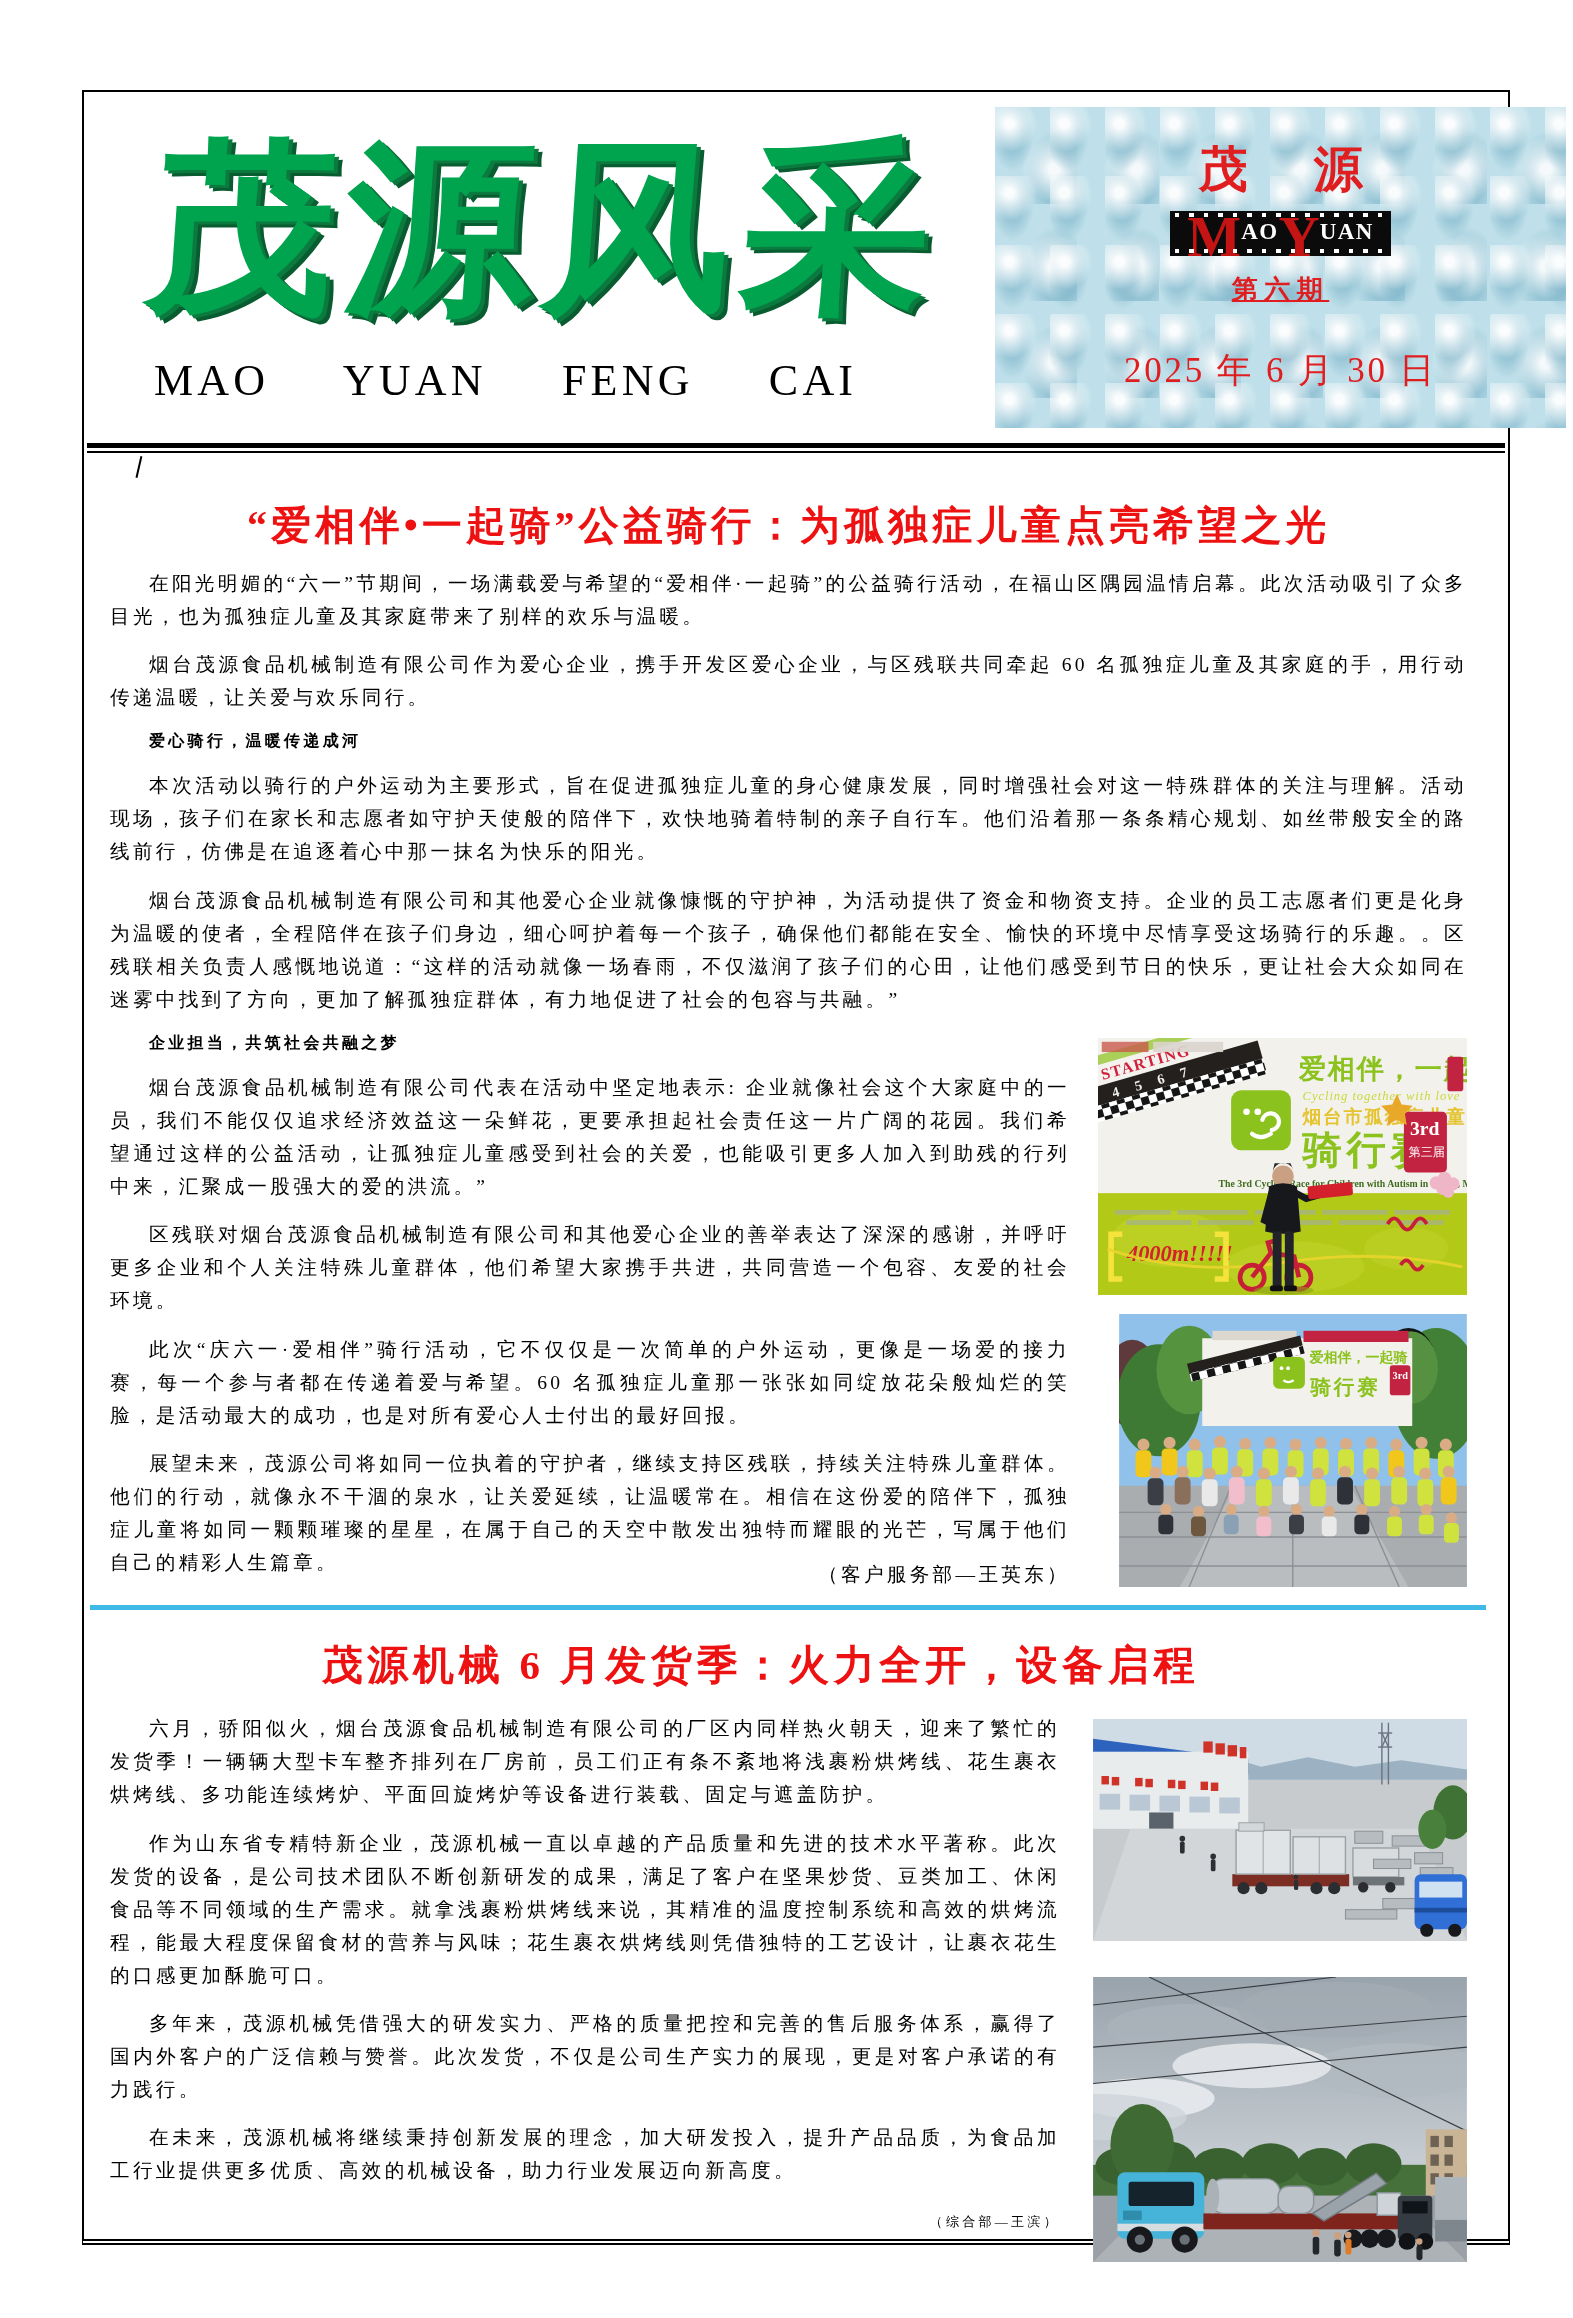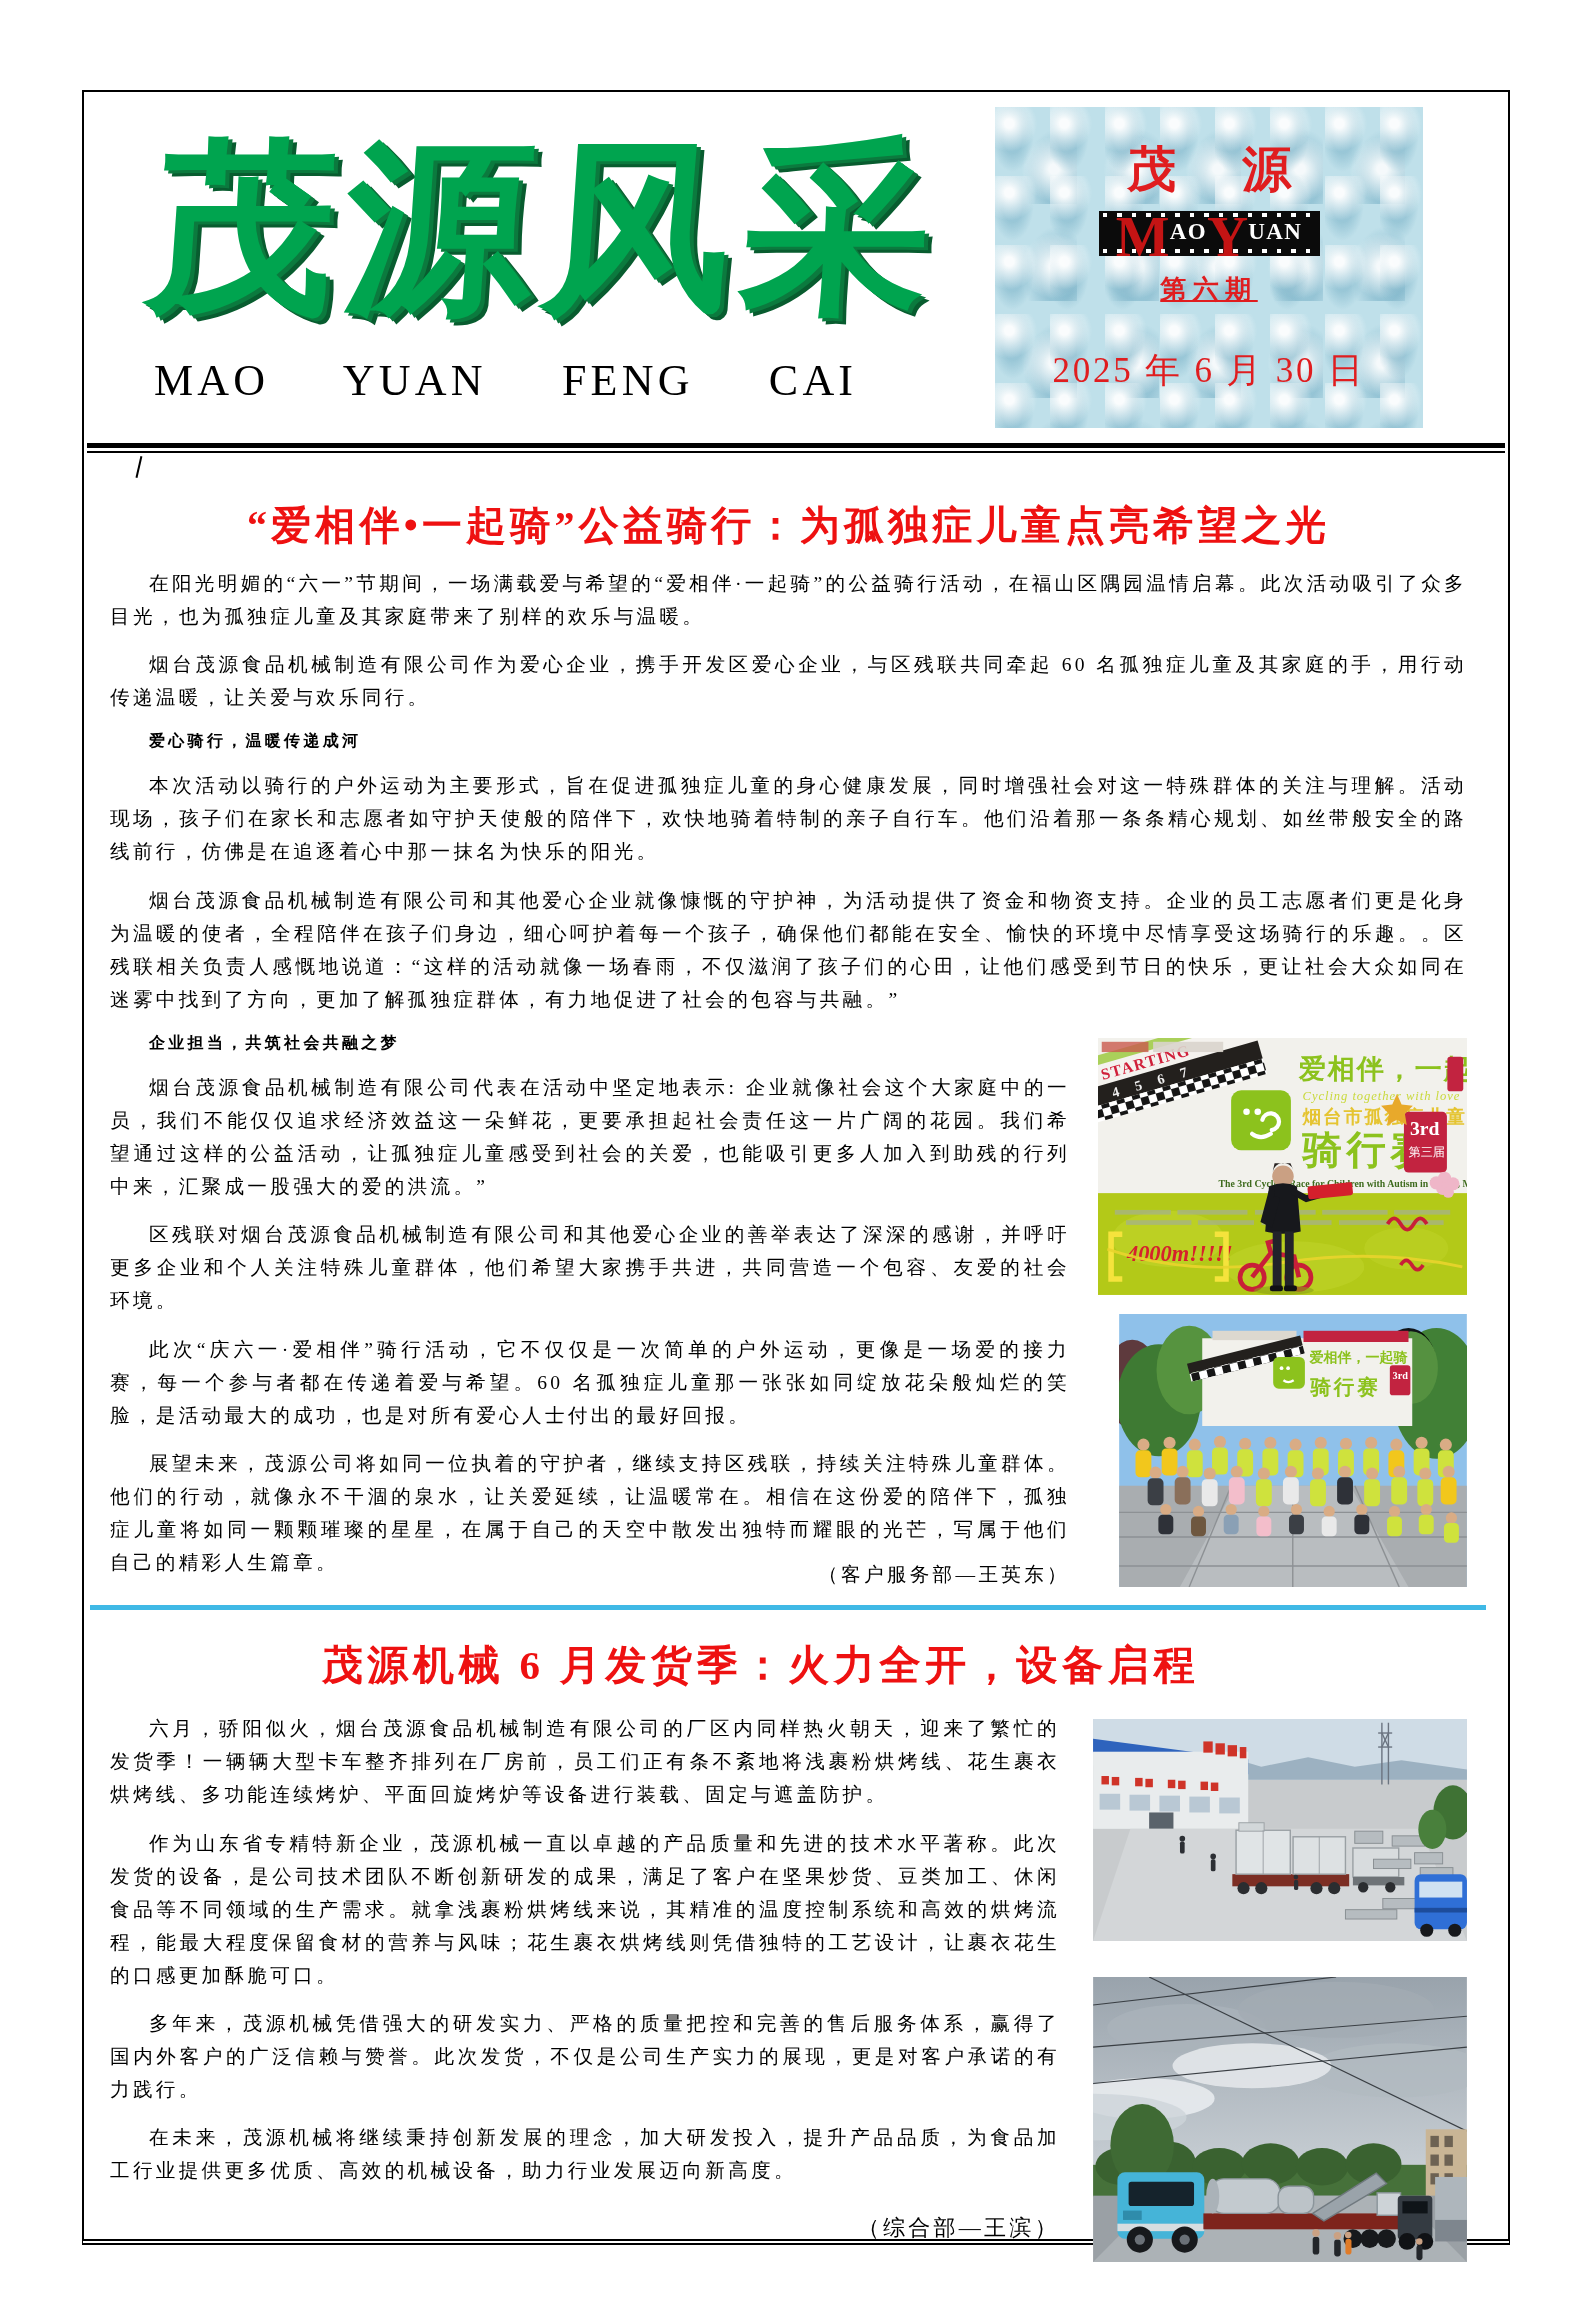--- a/index.html
+++ b/index.html
@@ -7,21 +7,21 @@
         font-family:"Liberation Serif","DejaVu Serif",serif;color:#000;}
   .frame{position:absolute;left:82px;top:90px;width:1428px;height:2155px;
          border:2.3px solid #000;border-bottom:6.5px double #000;box-sizing:border-box;background:#fff;}
 
   
   .masthead-cn{margin:40px 0 0 64px;font-size:187px;line-height:1.05;font-weight:bold;
     color:#00A44F;letter-spacing:11.2px;transform:skewX(-4deg);
     text-shadow:4.2px 3.3px 0 #0b7a3e,8px 6px 0.5px #085c2f;}
   .masthead-en{margin:27px 0 0 70px;font-size:44px;color:#000000;letter-spacing:4.2px;word-spacing:60px;}
 
-  .issue-box{position:absolute;left:911px;top:15px;width:428px;height:321px;text-align:center;
+  .issue-box{position:absolute;left:911px;top:15px;width:571px;height:321px;text-align:center;
     background-color:#bfe0ea;
     background-image:
       radial-gradient(circle at 26% 24%, rgba(255,255,255,.95) 0 7%, rgba(255,255,255,0) 42%),
       radial-gradient(ellipse 62% 84% at 32% 42%, rgba(122,178,199,.55) 0 30%, rgba(122,178,199,0) 62%),
       radial-gradient(circle at 72% 64%, rgba(255,255,255,.9) 0 6%, rgba(255,255,255,0) 38%),
       radial-gradient(ellipse 70% 92% at 76% 76%, rgba(108,168,192,.5) 0 28%, rgba(108,168,192,0) 58%);
     background-size:55px 69px,55px 69px,82px 97px,82px 97px;}
   .box-cn{margin-top:30px;font-size:49px;font-weight:bold;color:#E01D1F;letter-spacing:27px;text-indent:27px;}
   .logo-bar{position:relative;margin:7.5px auto 0;width:221px;height:45px;background:#0b0b0b;
     display:flex;align-items:center;justify-content:center;font-weight:bold;}
@@ -39,21 +39,21 @@
 
   
   .articles{position:absolute;left:26px;right:41px;top:368px;font-family:Liberation Serif, serif;}
   .a-title{color:#EE1111;font-weight:bold;text-align:center;line-height:1.25;}
   .a1-title{font-size:40px;letter-spacing:4.2px;margin:41px 0 16px;}
   .a2-title{font-size:41px;letter-spacing:4.7px;margin:30px 56px 21.5px 0;}
   p.body{font-size:19.6px;line-height:33px;letter-spacing:3.3px;margin:15.4px 0;
          text-indent:39px;text-align:justify;}
   .sec{font-size:16px;font-weight:bold;letter-spacing:3.3px;margin:17px 0;text-indent:39px;}
   .byline-overlap{font-size:19.6px;letter-spacing:3.3px;margin:-33px 26px 14px 0;text-align:right;}
-  .byline2{font-size:22px;letter-spacing:3.3px;margin:26px 65px 0 0;text-align:right;}
+  .byline2{font-size:13px;letter-spacing:3.3px;margin:26px 65px 0 0;text-align:right;}
   .rule-cyan{clear:both;height:4.2px;background:#3FB9E6;margin:17px -18.7px 0 -19.6px;}
 
   .photo-stack{float:right;display:flex;flex-direction:column;align-items:flex-end;}
   .stack1{width:369px;margin:6.5px 0 8.4px 28px;}
   .stack1 .ph2{margin-top:19.6px;}
   .stack2{width:374px;margin:6.5px 0 8.4px 33px;}
   .stack2 .ph4{margin-top:36px;}
   .photo-stack svg{display:block;}
 </style>
 </head>

